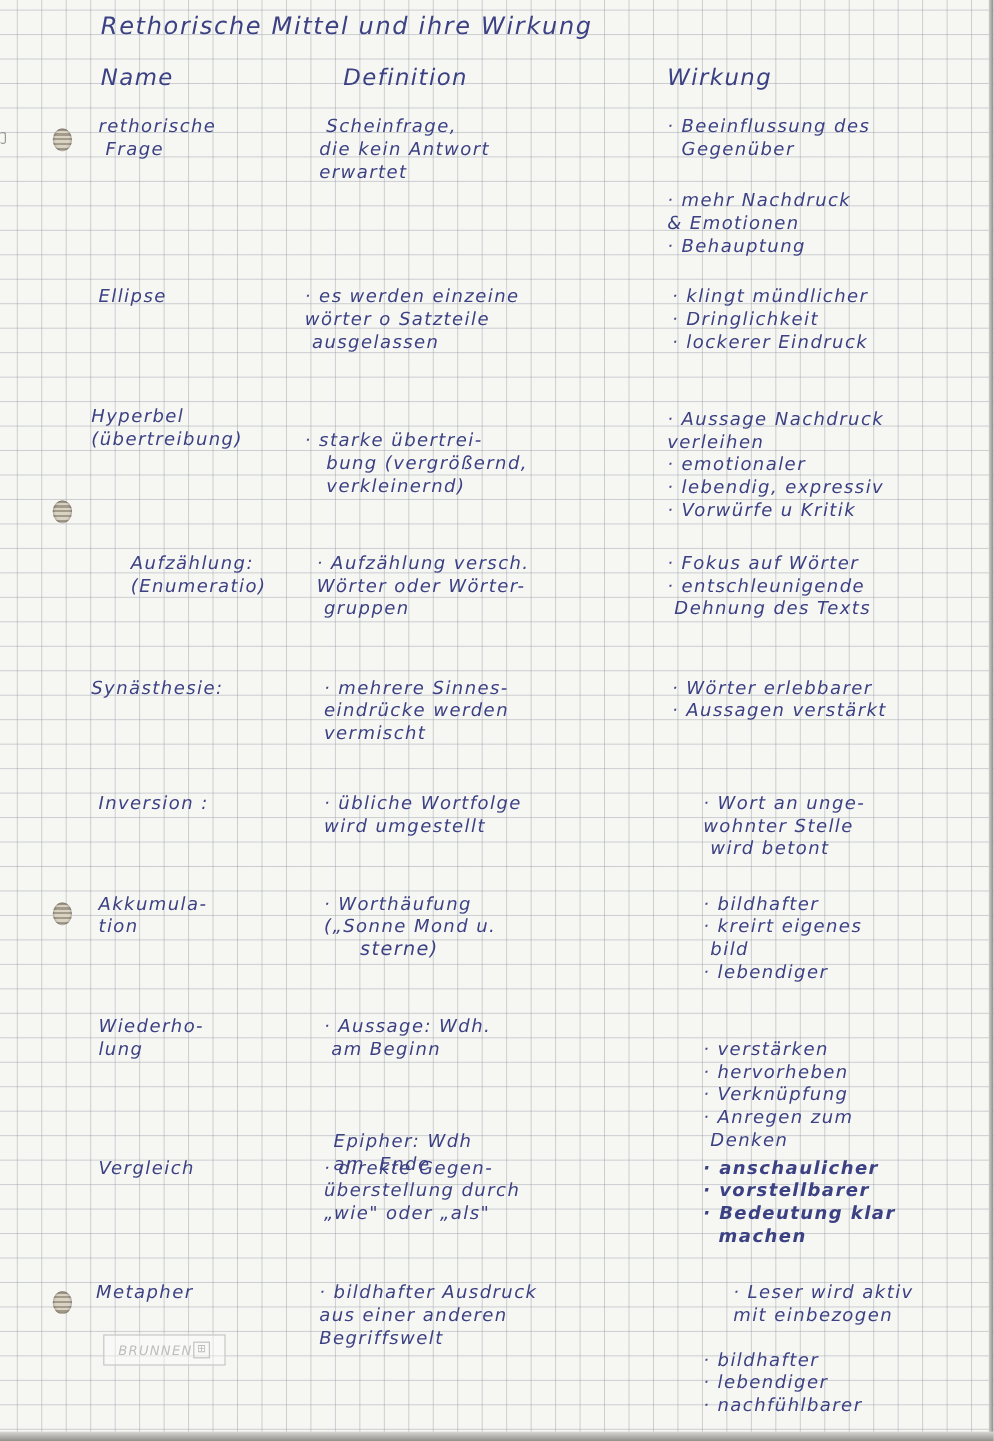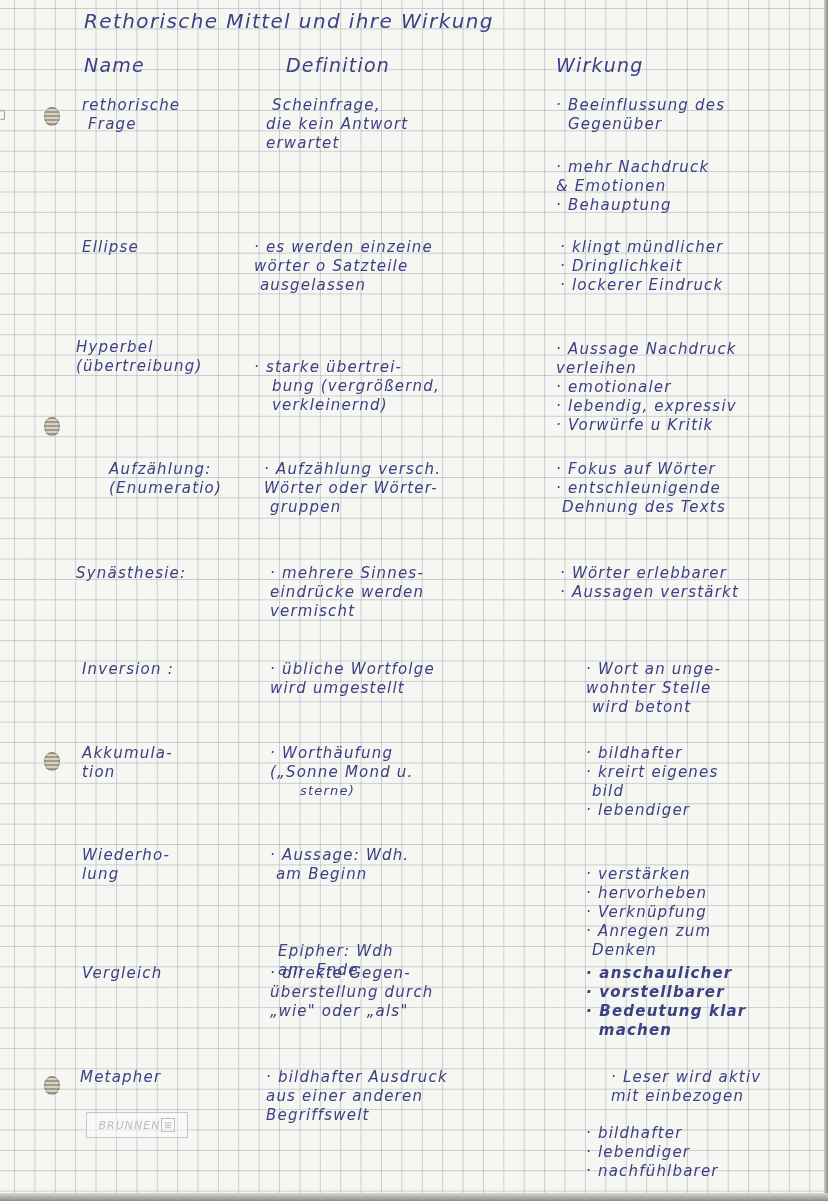--- a/index.html
+++ b/index.html
@@ -27,21 +27,21 @@
       background: repeating-linear-gradient(to bottom, #a49b8a 0 2px, #d9d3c4 2px 4px);
       box-shadow: inset 0 0 2px rgba(0,0,0,0.5);
     }
     .hw {
       position: absolute; white-space: pre; line-height: 19px;
       font-size: 15px; letter-spacing: 1.2px; font-style: italic;
       color: #3c4183;
     }
     .title { font-size: 20px; letter-spacing: 1.4px; }
     .head { font-size: 19px; }
-    .small { font-size: 13px; line-height: 14px; }
+    .small { font-size: 16px; line-height: 14px; }
     .logo {
       position: absolute; left: 86px; top: 1112px; width: 100px; height: 24px;
       border: 1px solid #c6c6c6; color: #bdbdbd; font-size: 11px;
       font-style: italic; letter-spacing: 1px; display: flex; align-items: center;
       justify-content: center; gap: 1px; background: rgba(255,255,255,0.4);
     }
     .logo-mark {
       display: inline-block; width: 12px; height: 12px; border: 1px solid #c2c2c2;
       font-style: normal; font-size: 9px; line-height: 12px; text-align: center;
     }

